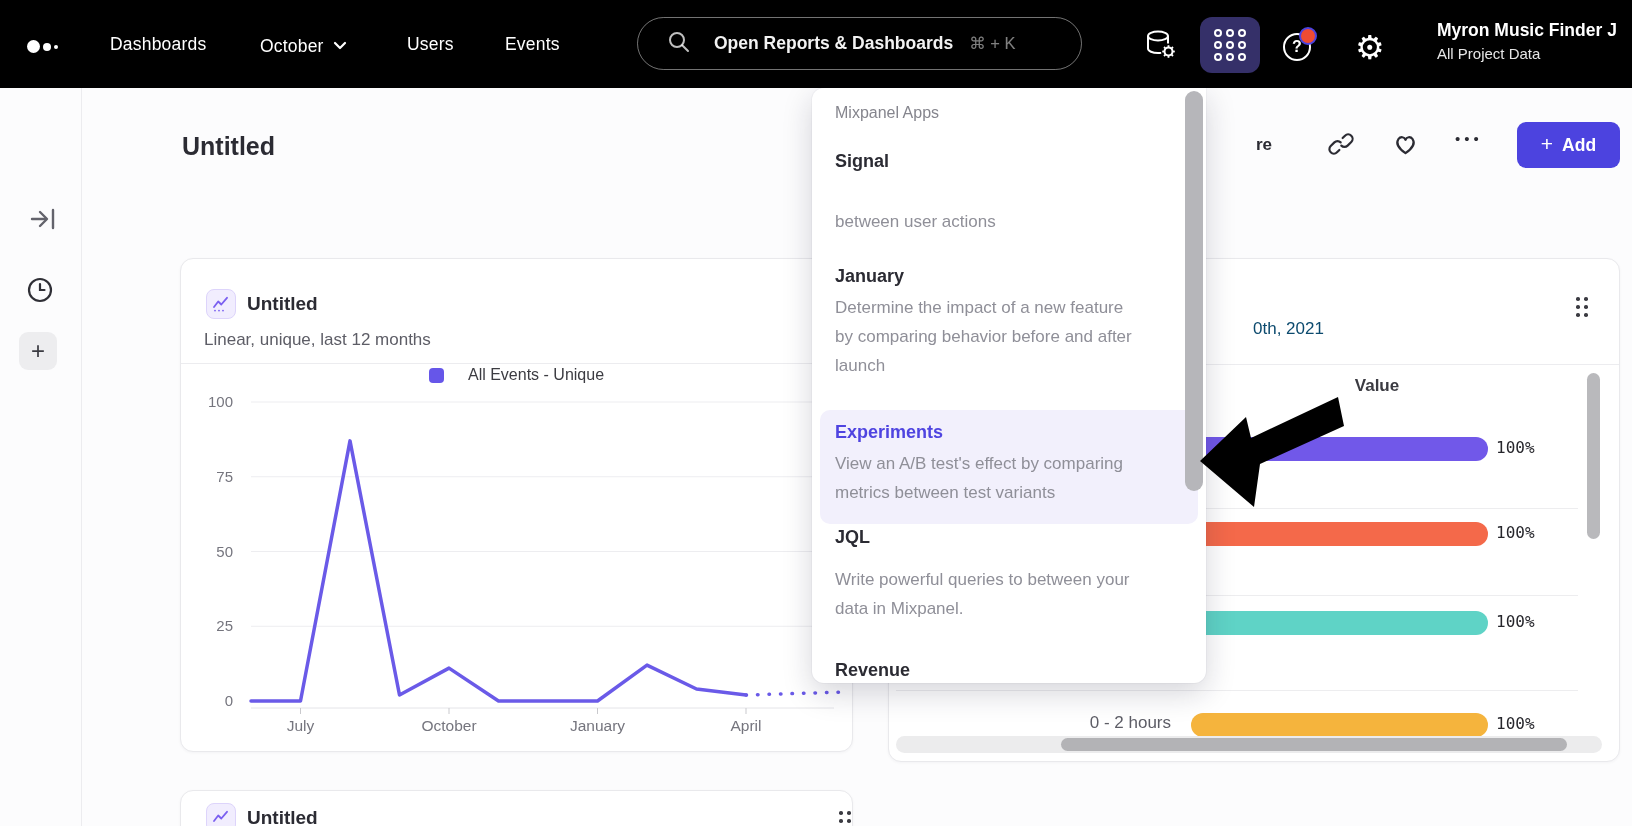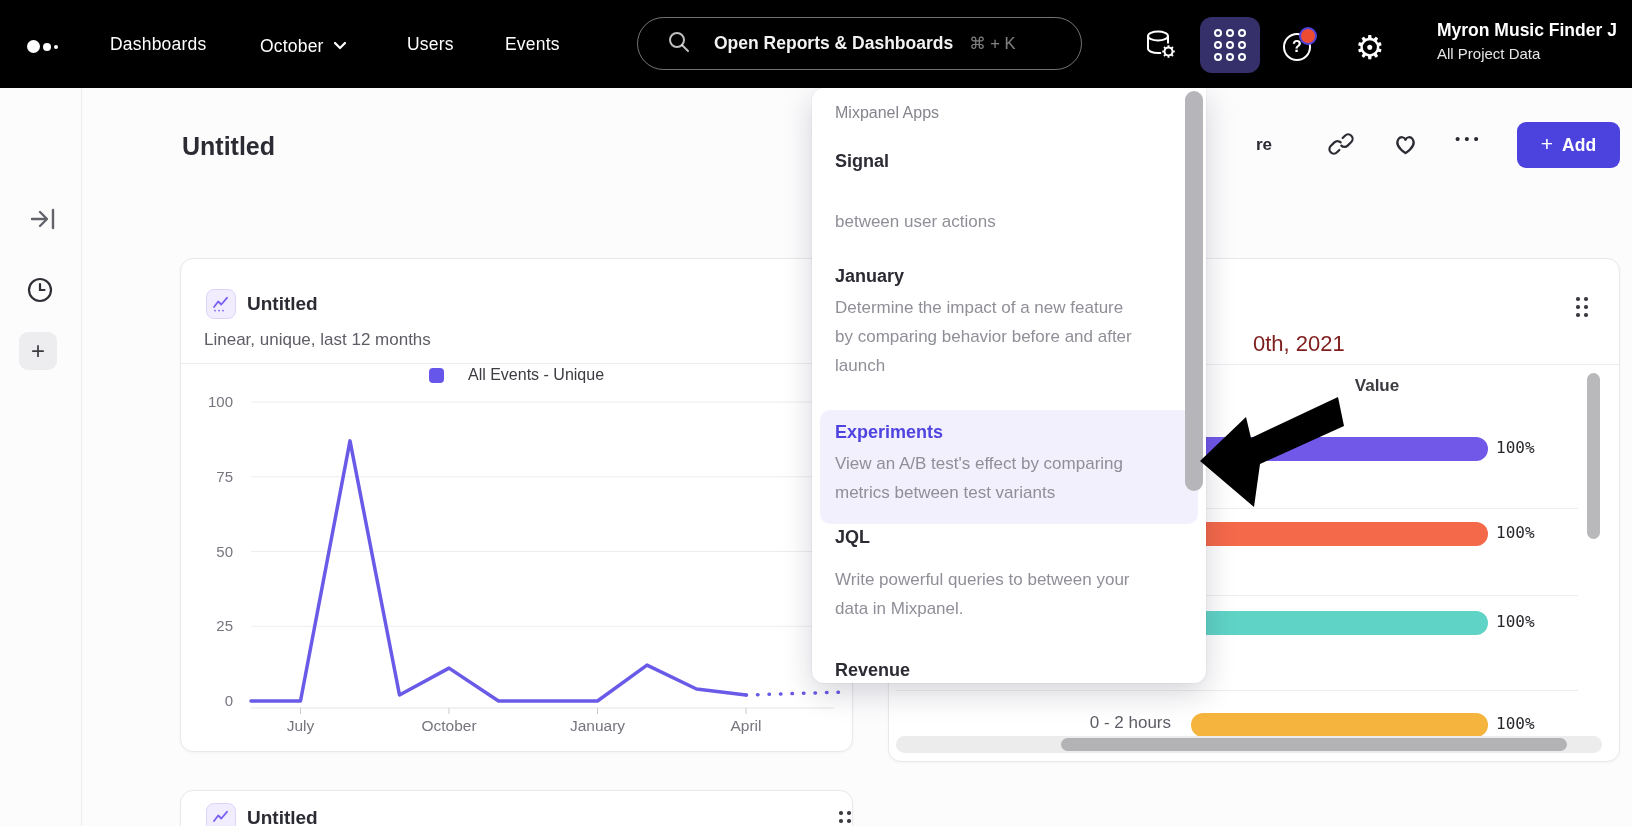--- a/index.html
+++ b/index.html
@@ -58,21 +58,21 @@
   .carddivider{position:absolute;left:0;width:100%;height:1px;background:#ececef;}
   .legend{position:absolute;left:0;top:107px;width:100%;display:flex;align-items:center;justify-content:center;gap:24px;}
   .legend i{width:15px;height:15px;border-radius:4px;display:block;}
   .legendtxt{font-size:16px;color:#3c3c42;}
   .ylab{fill:#75757e;font-size:15px;font-family:"Liberation Sans",sans-serif;}
   .xlab{fill:#75757e;font-size:15.5px;font-family:"Liberation Sans",sans-serif;}
 
   .draghandle{position:absolute;display:grid;grid-template-columns:repeat(2,3.5px);grid-template-rows:repeat(3,3.5px);gap:4.5px;cursor:grab;}
   .draghandle i{width:3.5px;height:3.5px;background:#3b3b42;border-radius:50%;display:block;}
 
-  .datefrag{position:absolute;left:364px;top:72px;font-size:22px;color:#7f1d1d;}
+  .datefrag{position:absolute;left:364px;top:60px;font-size:17px;color:#0c4a6e;}
   .valhead{position:absolute;left:432px;top:117px;width:112px;text-align:center;font-size:17px;font-weight:600;color:#3b3b42;}
   .trow{position:absolute;left:7px;width:682px;height:48px;}
   .trow .rlabel{position:absolute;right:407px;top:12px;font-size:17px;color:#5d5d66;white-space:nowrap;}
   .trow .bar{position:absolute;left:295px;top:12px;width:297px;height:24px;border-radius:12px;}
   .trow .rval{position:absolute;left:600px;top:13px;font-family:"DejaVu Sans Mono",monospace;font-size:16px;color:#26262c;}
   .rowsep{position:absolute;left:7px;width:682px;height:1px;background:#ededef;}
   .vthumb{position:absolute;left:698px;top:114px;width:13px;height:166px;background:#b9b9bc;border-radius:7px;}
   .htrack{position:absolute;left:7px;top:477px;width:706px;height:17px;background:#ececed;border-radius:9px;}
   .hthumb{position:absolute;left:165px;top:2px;width:506px;height:13px;background:#b3b3b6;border-radius:7px;}
 

